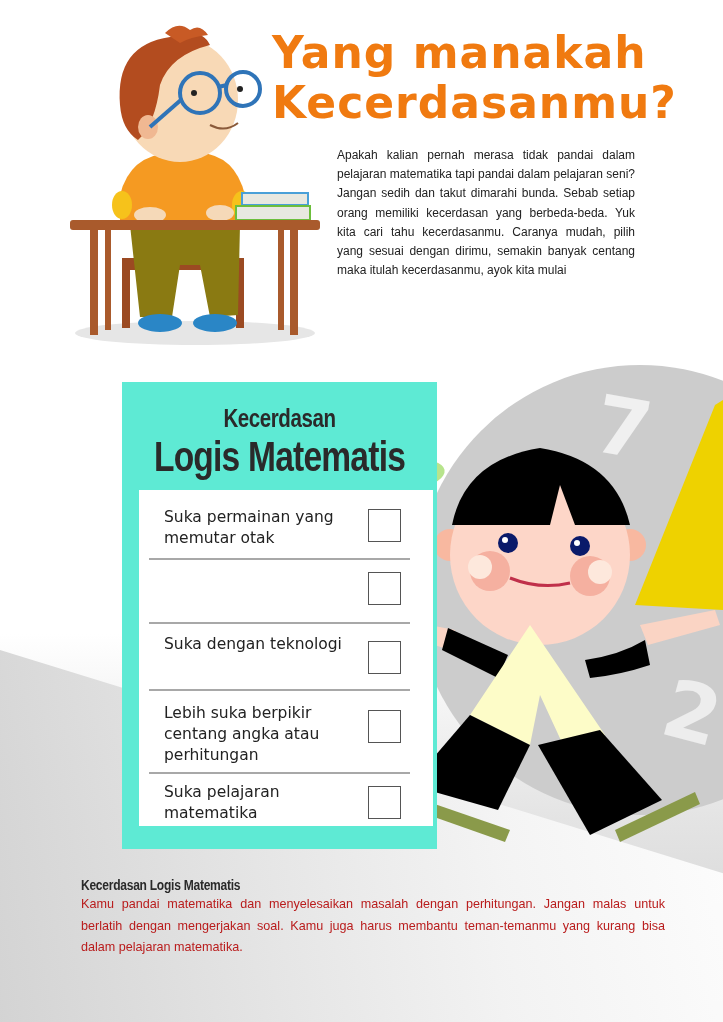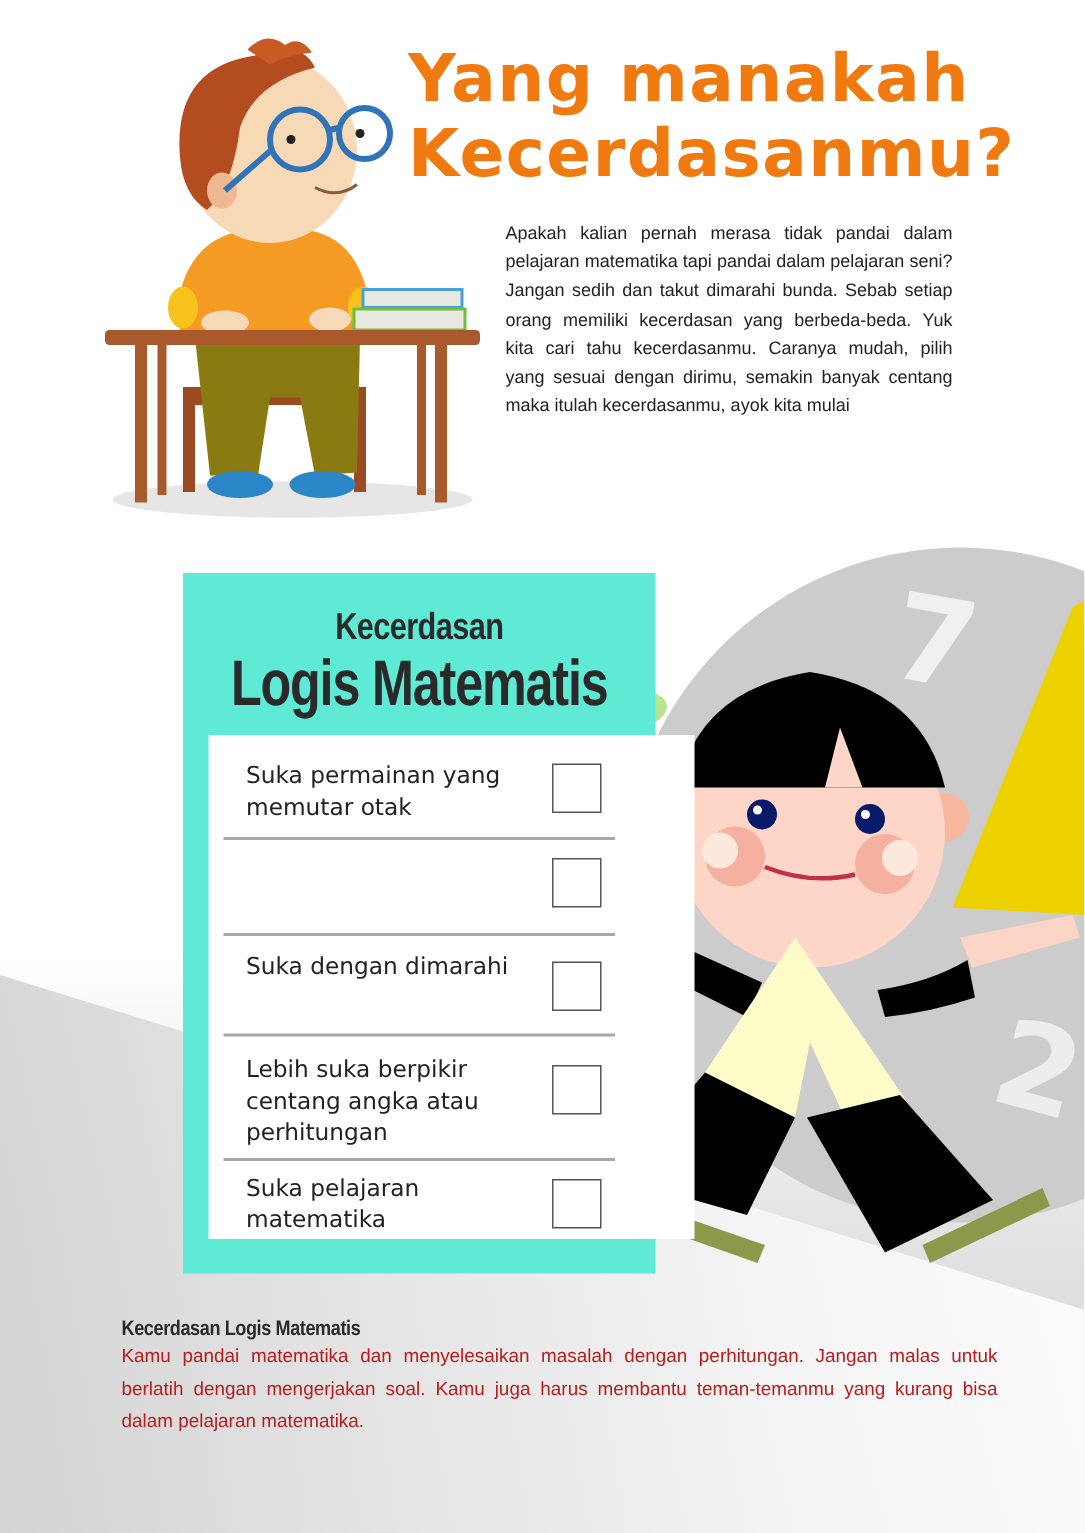--- a/index.html
+++ b/index.html
@@ -58,21 +58,21 @@
       font-size: 25px; color: #2a2a2a; letter-spacing: -0.5px;
       transform: scaleX(0.82);
     }
     .panel-title {
       position: absolute; left: -10px; top: 50px; width: 335px; text-align: center;
       font-family: "Liberation Sans", sans-serif; font-weight: bold;
       font-size: 43px; color: #2a2a2a; letter-spacing: -1px;
       transform: scaleX(0.78);
     }
     .card {
-      position: absolute; left: 17px; top: 108px; width: 324px; height: 336px;
+      position: absolute; left: 17px; top: 108px; width: 294px; height: 336px;
       background: #ffffff;
     }
     .row {
       position: absolute; left: 10px; width: 261px;
       border-bottom: 2px solid #a8a8a8;
     }
     .row:last-child { border-bottom: none; }
     .row-label {
       position: absolute; left: 15px; width: 185px;
       font-family: "DejaVu Sans", sans-serif; font-size: 15.5px; line-height: 21px;
@@ -206,21 +206,21 @@
   <div class="panel-title">Logis Matematis</div>
   <div class="card">
     <div class="row" style="top:8px;height:62px;">
       <div class="row-label" style="top:9px;">Suka permainan yang memutar otak</div>
       <div class="checkbox" style="top:11px;"></div>
     </div>
     <div class="row" style="top:70px;height:64px;">
       <div class="checkbox" style="top:12px;"></div>
     </div>
     <div class="row" style="top:134px;height:67px;">
-      <div class="row-label" style="top:10px;">Suka dengan dimarahi</div>
+      <div class="row-label" style="top:10px;">Suka dengan teknologi</div>
       <div class="checkbox" style="top:17px;"></div>
     </div>
     <div class="row" style="top:201px;height:83px;">
       <div class="row-label" style="top:12px;">Lebih suka berpikir centang angka atau perhitungan</div>
       <div class="checkbox" style="top:19px;"></div>
     </div>
     <div class="row" style="top:284px;height:52px;border-bottom:none;">
       <div class="row-label" style="top:8px;">Suka pelajaran matematika</div>
       <div class="checkbox" style="top:12px;"></div>
     </div>

